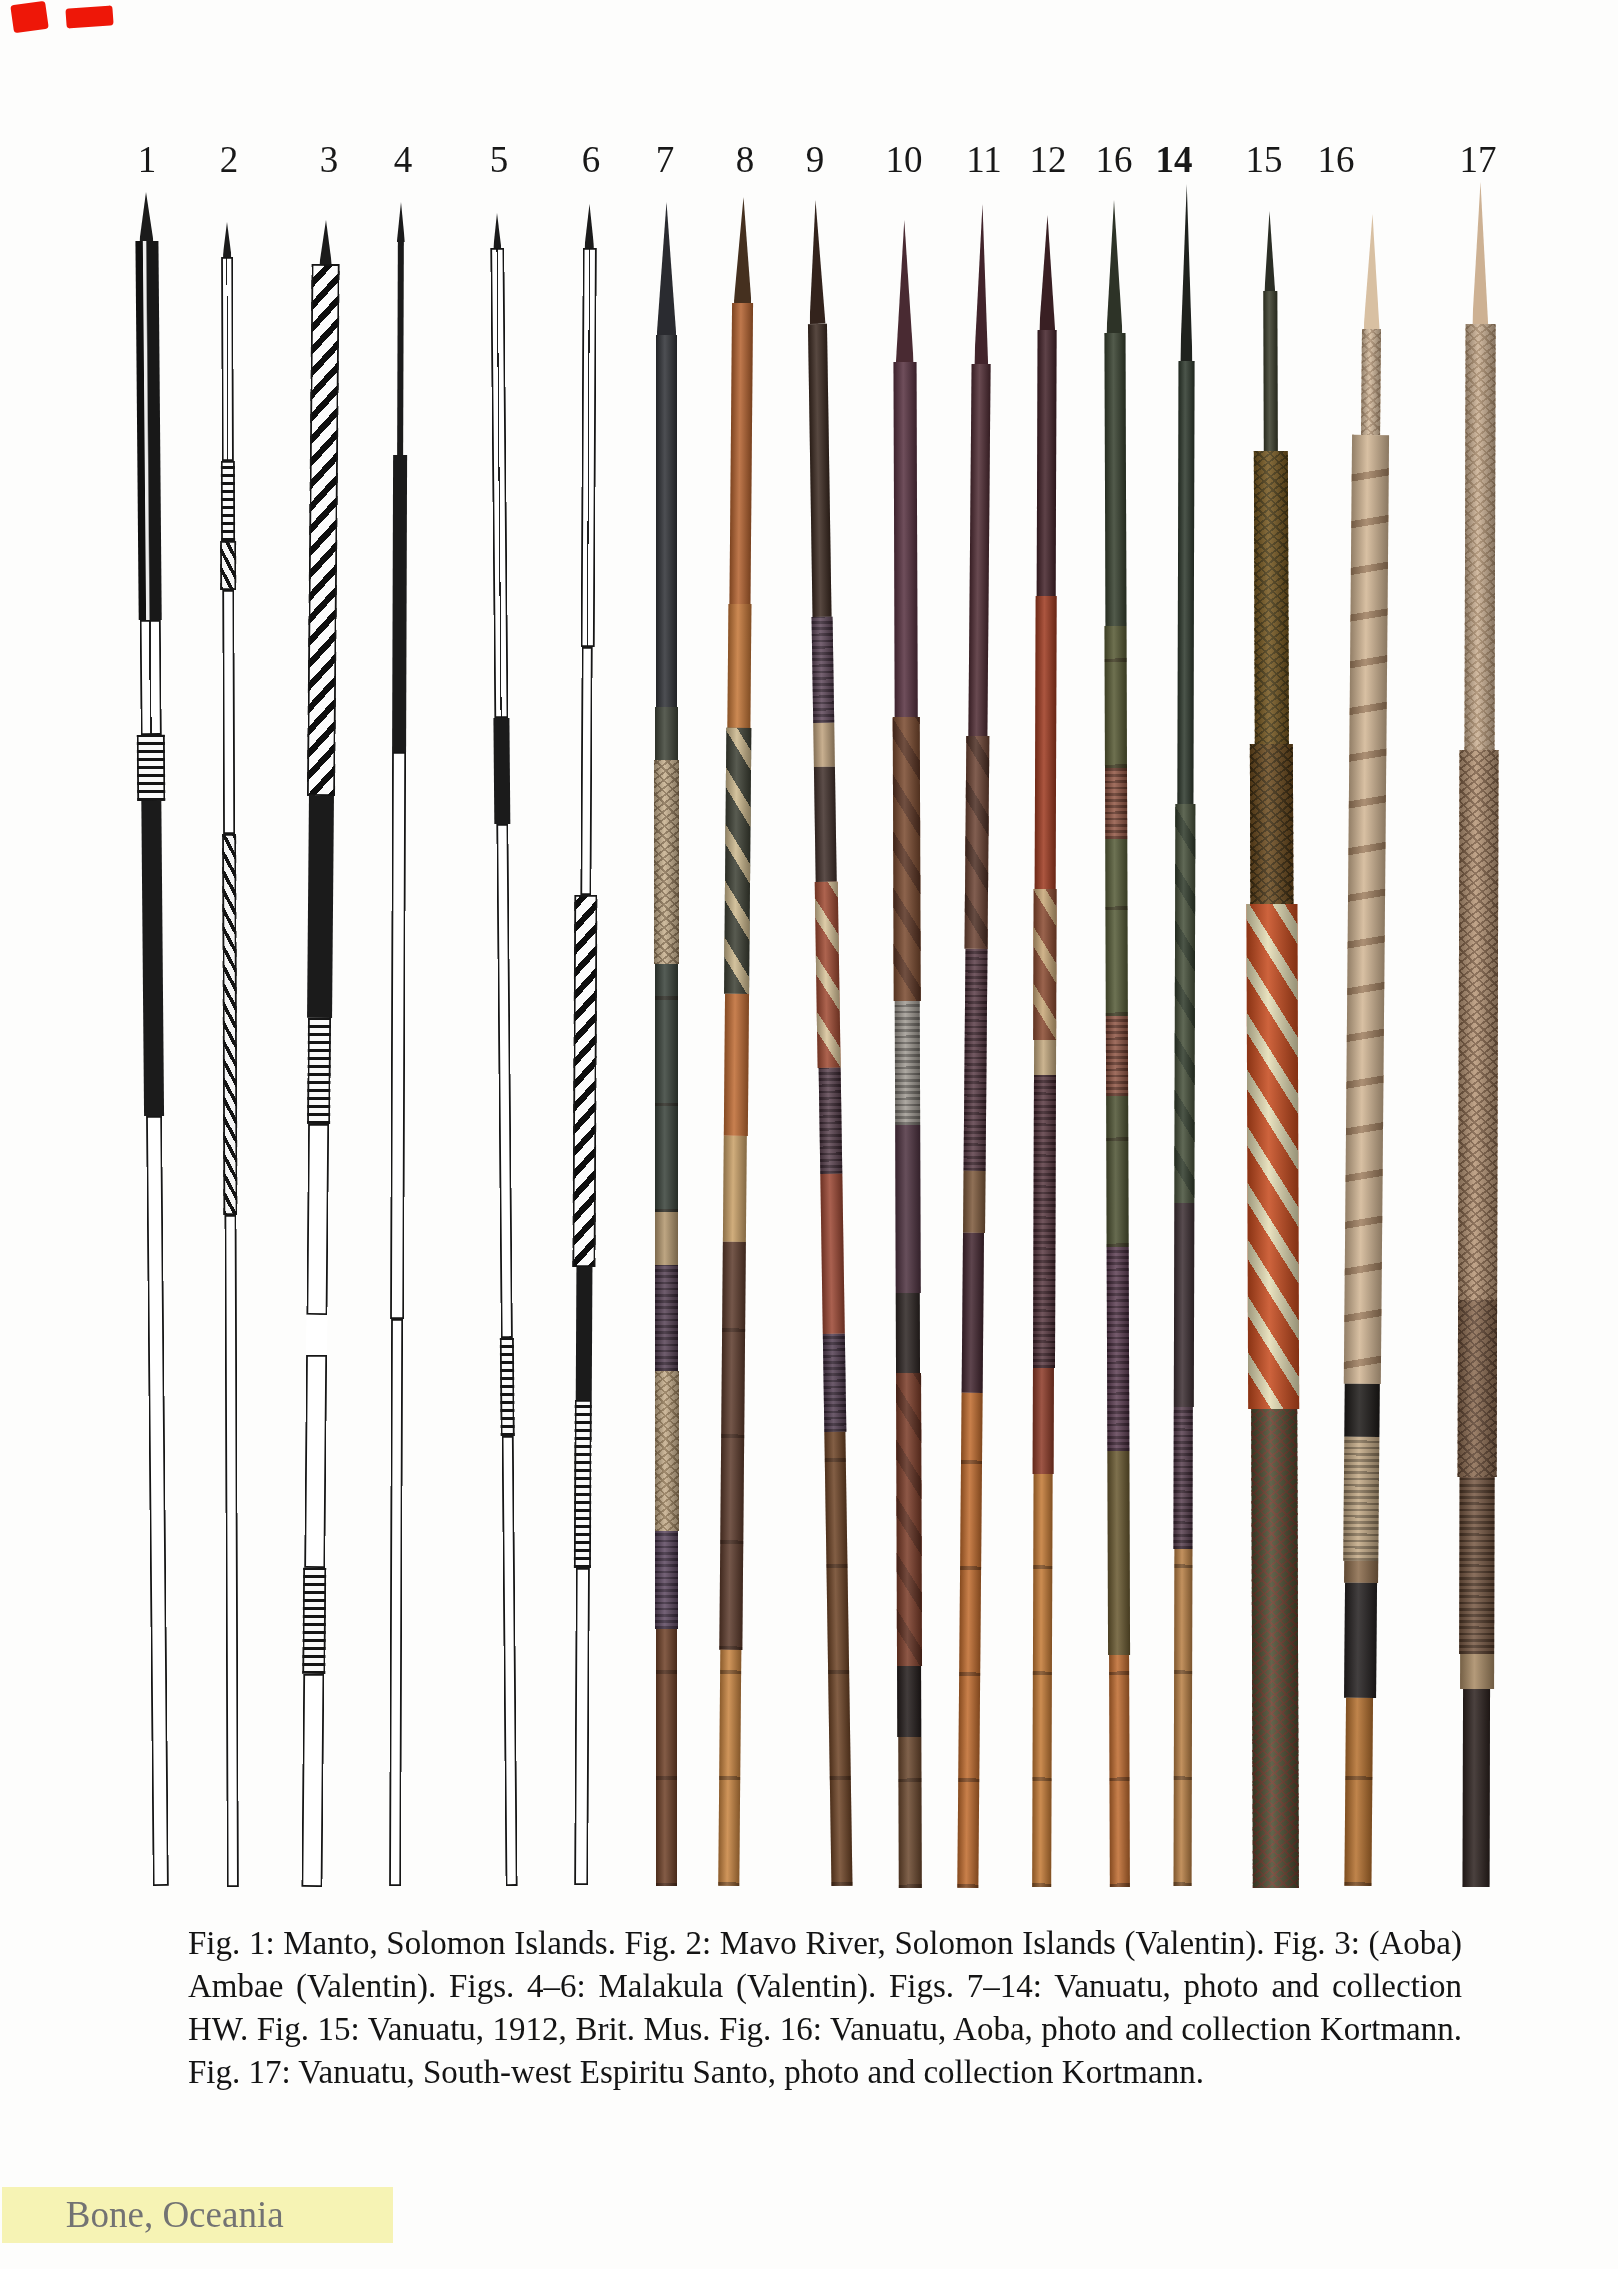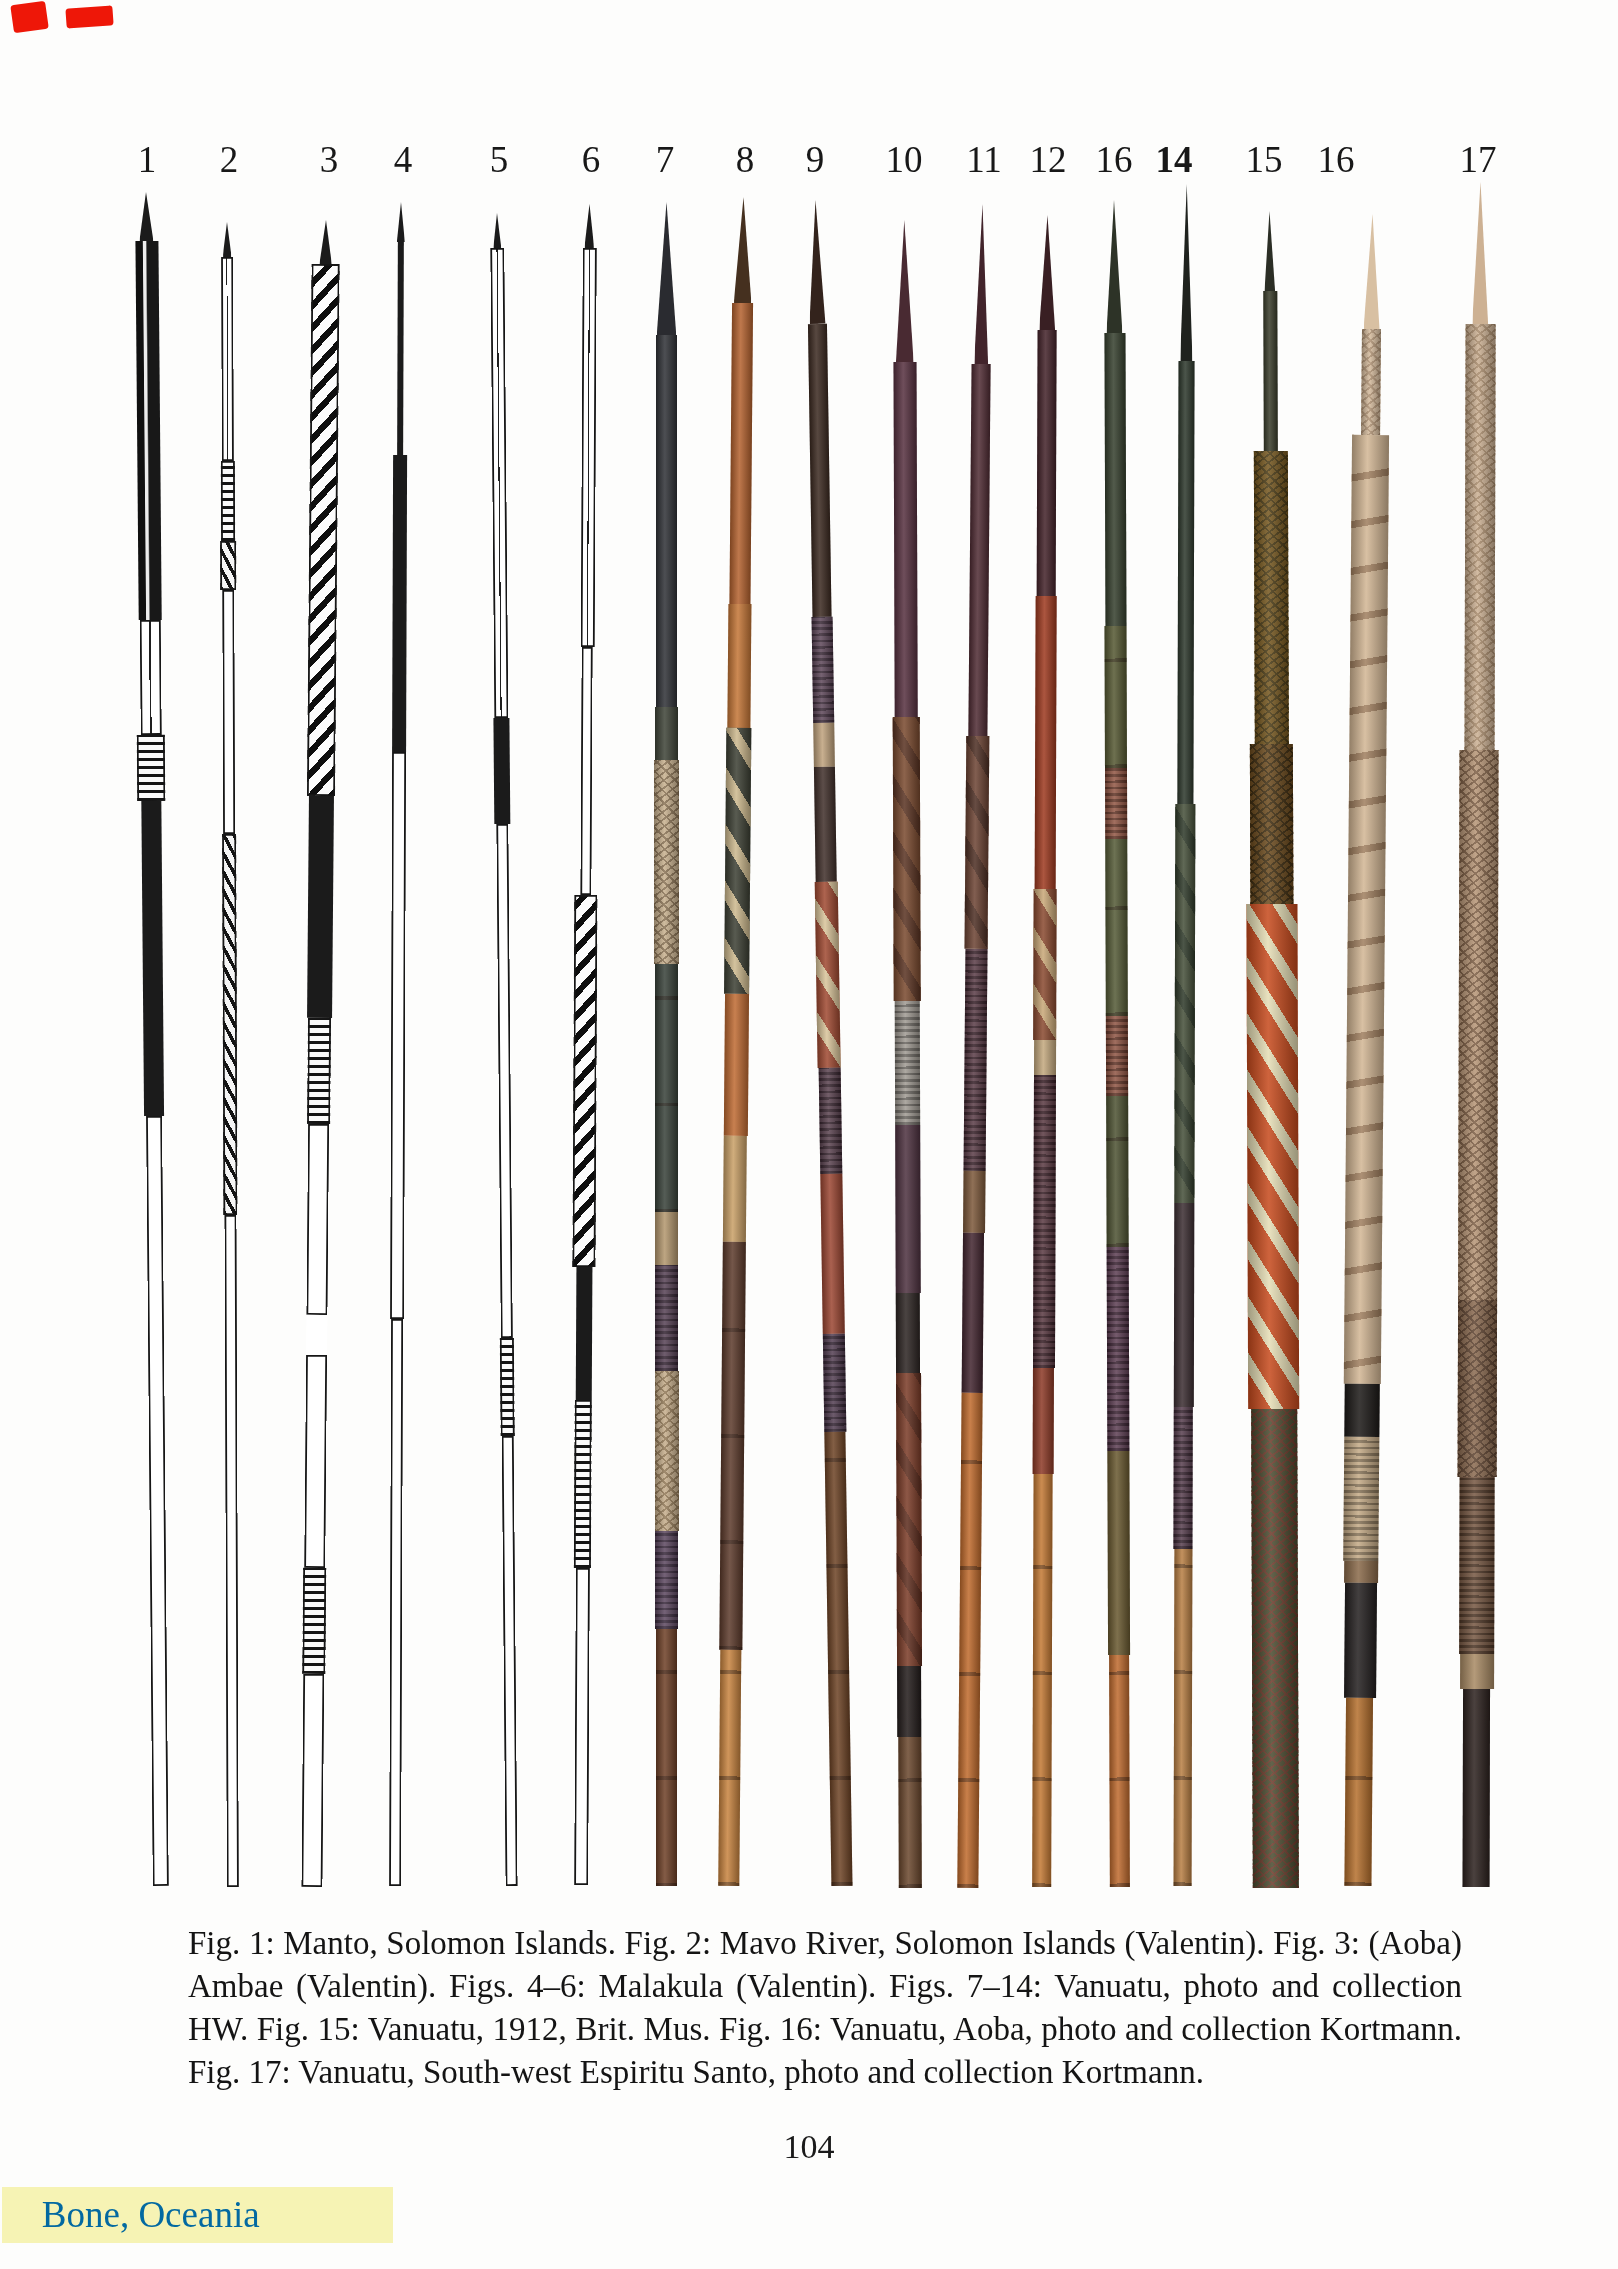--- a/index.html
+++ b/index.html
@@ -5,21 +5,21 @@
   html,body{margin:0;padding:0;}
   body{background:#ffffff;font-family:"Liberation Serif","DejaVu Serif",serif;}
   .page{position:relative;width:1618px;height:2270px;background:#fdfdfc;overflow:hidden;}
   .fig-num{position:absolute;top:138px;transform:translateX(-50%);font-size:37px;color:#181818;}
   .spear{position:absolute;transform-origin:top center;}
   .seg{margin:0 auto;}
   .tip{clip-path:polygon(50% 0%,100% 100%,0% 100%);}
   .caption{position:absolute;left:188px;top:1889px;width:1274px;font-size:33px;line-height:43px;color:#141414;text-align:justify;}
   .page-number{position:absolute;left:0;top:2128px;width:1618px;text-align:center;font-size:34px;color:#1a1a1a;}
   .footer-highlight{position:absolute;left:1.8px;top:2187px;width:391px;height:56px;background:#f6f3b4;}
-  .footer-highlight span{display:block;margin-left:40px;font-size:37px;line-height:55px;color:#0369a1;}
+  .footer-highlight span{display:block;margin-left:64px;font-size:37px;line-height:55px;color:#737373;}
   .red-mark{position:absolute;background:#ee1708;border-radius:3.5px;}
 </style>
 </head>
 <body>
 
 <div class="page">
   <div id="red-marks">
       <div class="red-mark" style="left: 11.5px; top: 2.7px; width: 35px; height: 27.5px; transform: rotate(-8deg);"></div>
       <div class="red-mark" style="left: 66px; top: 7px; width: 47px; height: 19.5px; transform: rotate(-4deg);"></div>
     </div>
@@ -201,18 +201,17 @@
         <div class="seg tip" style="height: 142px; width: 16px; background-color: rgb(205, 177, 147);"></div>
         <div class="seg" style="height: 426px; width: 30px; background-color: rgb(203, 176, 147); background-image: linear-gradient(90deg, rgba(0, 0, 0, 0.3), rgba(255, 255, 255, 0.14) 42%, rgba(0, 0, 0, 0.34)), repeating-linear-gradient(45deg, rgb(169, 140, 109) 0px, rgb(169, 140, 109) 1.8px, rgba(0, 0, 0, 0) 1.8px, rgba(0, 0, 0, 0) 8px), repeating-linear-gradient(-37deg, rgb(169, 140, 109) 0px, rgb(169, 140, 109) 1.8px, rgba(0, 0, 0, 0) 1.8px, rgba(0, 0, 0, 0) 6.2px);"></div>
         <div class="seg" style="height: 550px; width: 39px; background-color: rgb(182, 149, 118); background-image: linear-gradient(90deg, rgba(0, 0, 0, 0.3), rgba(255, 255, 255, 0.14) 42%, rgba(0, 0, 0, 0.34)), repeating-linear-gradient(45deg, rgb(126, 95, 69) 0px, rgb(126, 95, 69) 1.8px, rgba(0, 0, 0, 0) 1.8px, rgba(0, 0, 0, 0) 8px), repeating-linear-gradient(-37deg, rgb(126, 95, 69) 0px, rgb(126, 95, 69) 1.8px, rgba(0, 0, 0, 0) 1.8px, rgba(0, 0, 0, 0) 6.2px);"></div>
         <div class="seg" style="height: 177px; width: 39px; background-color: rgb(138, 106, 80); background-image: linear-gradient(90deg, rgba(0, 0, 0, 0.3), rgba(255, 255, 255, 0.14) 42%, rgba(0, 0, 0, 0.34)), repeating-linear-gradient(45deg, rgb(94, 67, 48) 0px, rgb(94, 67, 48) 1.8px, rgba(0, 0, 0, 0) 1.8px, rgba(0, 0, 0, 0) 8px), repeating-linear-gradient(-37deg, rgb(94, 67, 48) 0px, rgb(94, 67, 48) 1.8px, rgba(0, 0, 0, 0) 1.8px, rgba(0, 0, 0, 0) 6.2px);"></div>
         <div class="seg" style="height: 177px; width: 35px; background-color: rgb(107, 74, 51); background-image: linear-gradient(90deg, rgba(0, 0, 0, 0.3), rgba(255, 255, 255, 0.14) 42%, rgba(0, 0, 0, 0.34)), repeating-linear-gradient(0deg, rgba(0, 0, 0, 0.3) 0px, rgba(0, 0, 0, 0.3) 2.7px, rgba(255, 255, 255, 0.08) 2.7px, rgba(255, 255, 255, 0.08) 6.2px);"></div>
         <div class="seg" style="height: 35px; width: 34px; background-color: rgb(168, 138, 100); background-image: linear-gradient(90deg, rgba(0, 0, 0, 0.3), rgba(255, 255, 255, 0.14) 42%, rgba(0, 0, 0, 0.34));"></div>
         <div class="seg" style="height: 198px; width: 26.6px; background-color: rgb(45, 34, 31); background-image: linear-gradient(90deg, rgba(0, 0, 0, 0.3), rgba(255, 255, 255, 0.14) 42%, rgba(0, 0, 0, 0.34));"></div>
       </div>
     </div>
   <p class="caption">Fig. 1: Manto, Solomon Islands. Fig. 2: Mavo River, Solomon Islands (Valentin). Fig. 3: (Aoba) Ambae (Valentin). Figs. 4–6: Malakula (Valentin). Figs. 7–14: Vanuatu, photo and collection HW. Fig. 15: Vanuatu, 1912, Brit. Mus. Fig. 16: Vanuatu, Aoba, photo and collection Kortmann. Fig. 17: Vanuatu, South-west Espiritu Santo, photo and collection Kortmann.</p>
-  <div class="page-number">104</div>
   <div class="footer-highlight">
     <span>Bone, Oceania</span>
   </div>
 </div>
 
 
 </body></html>

